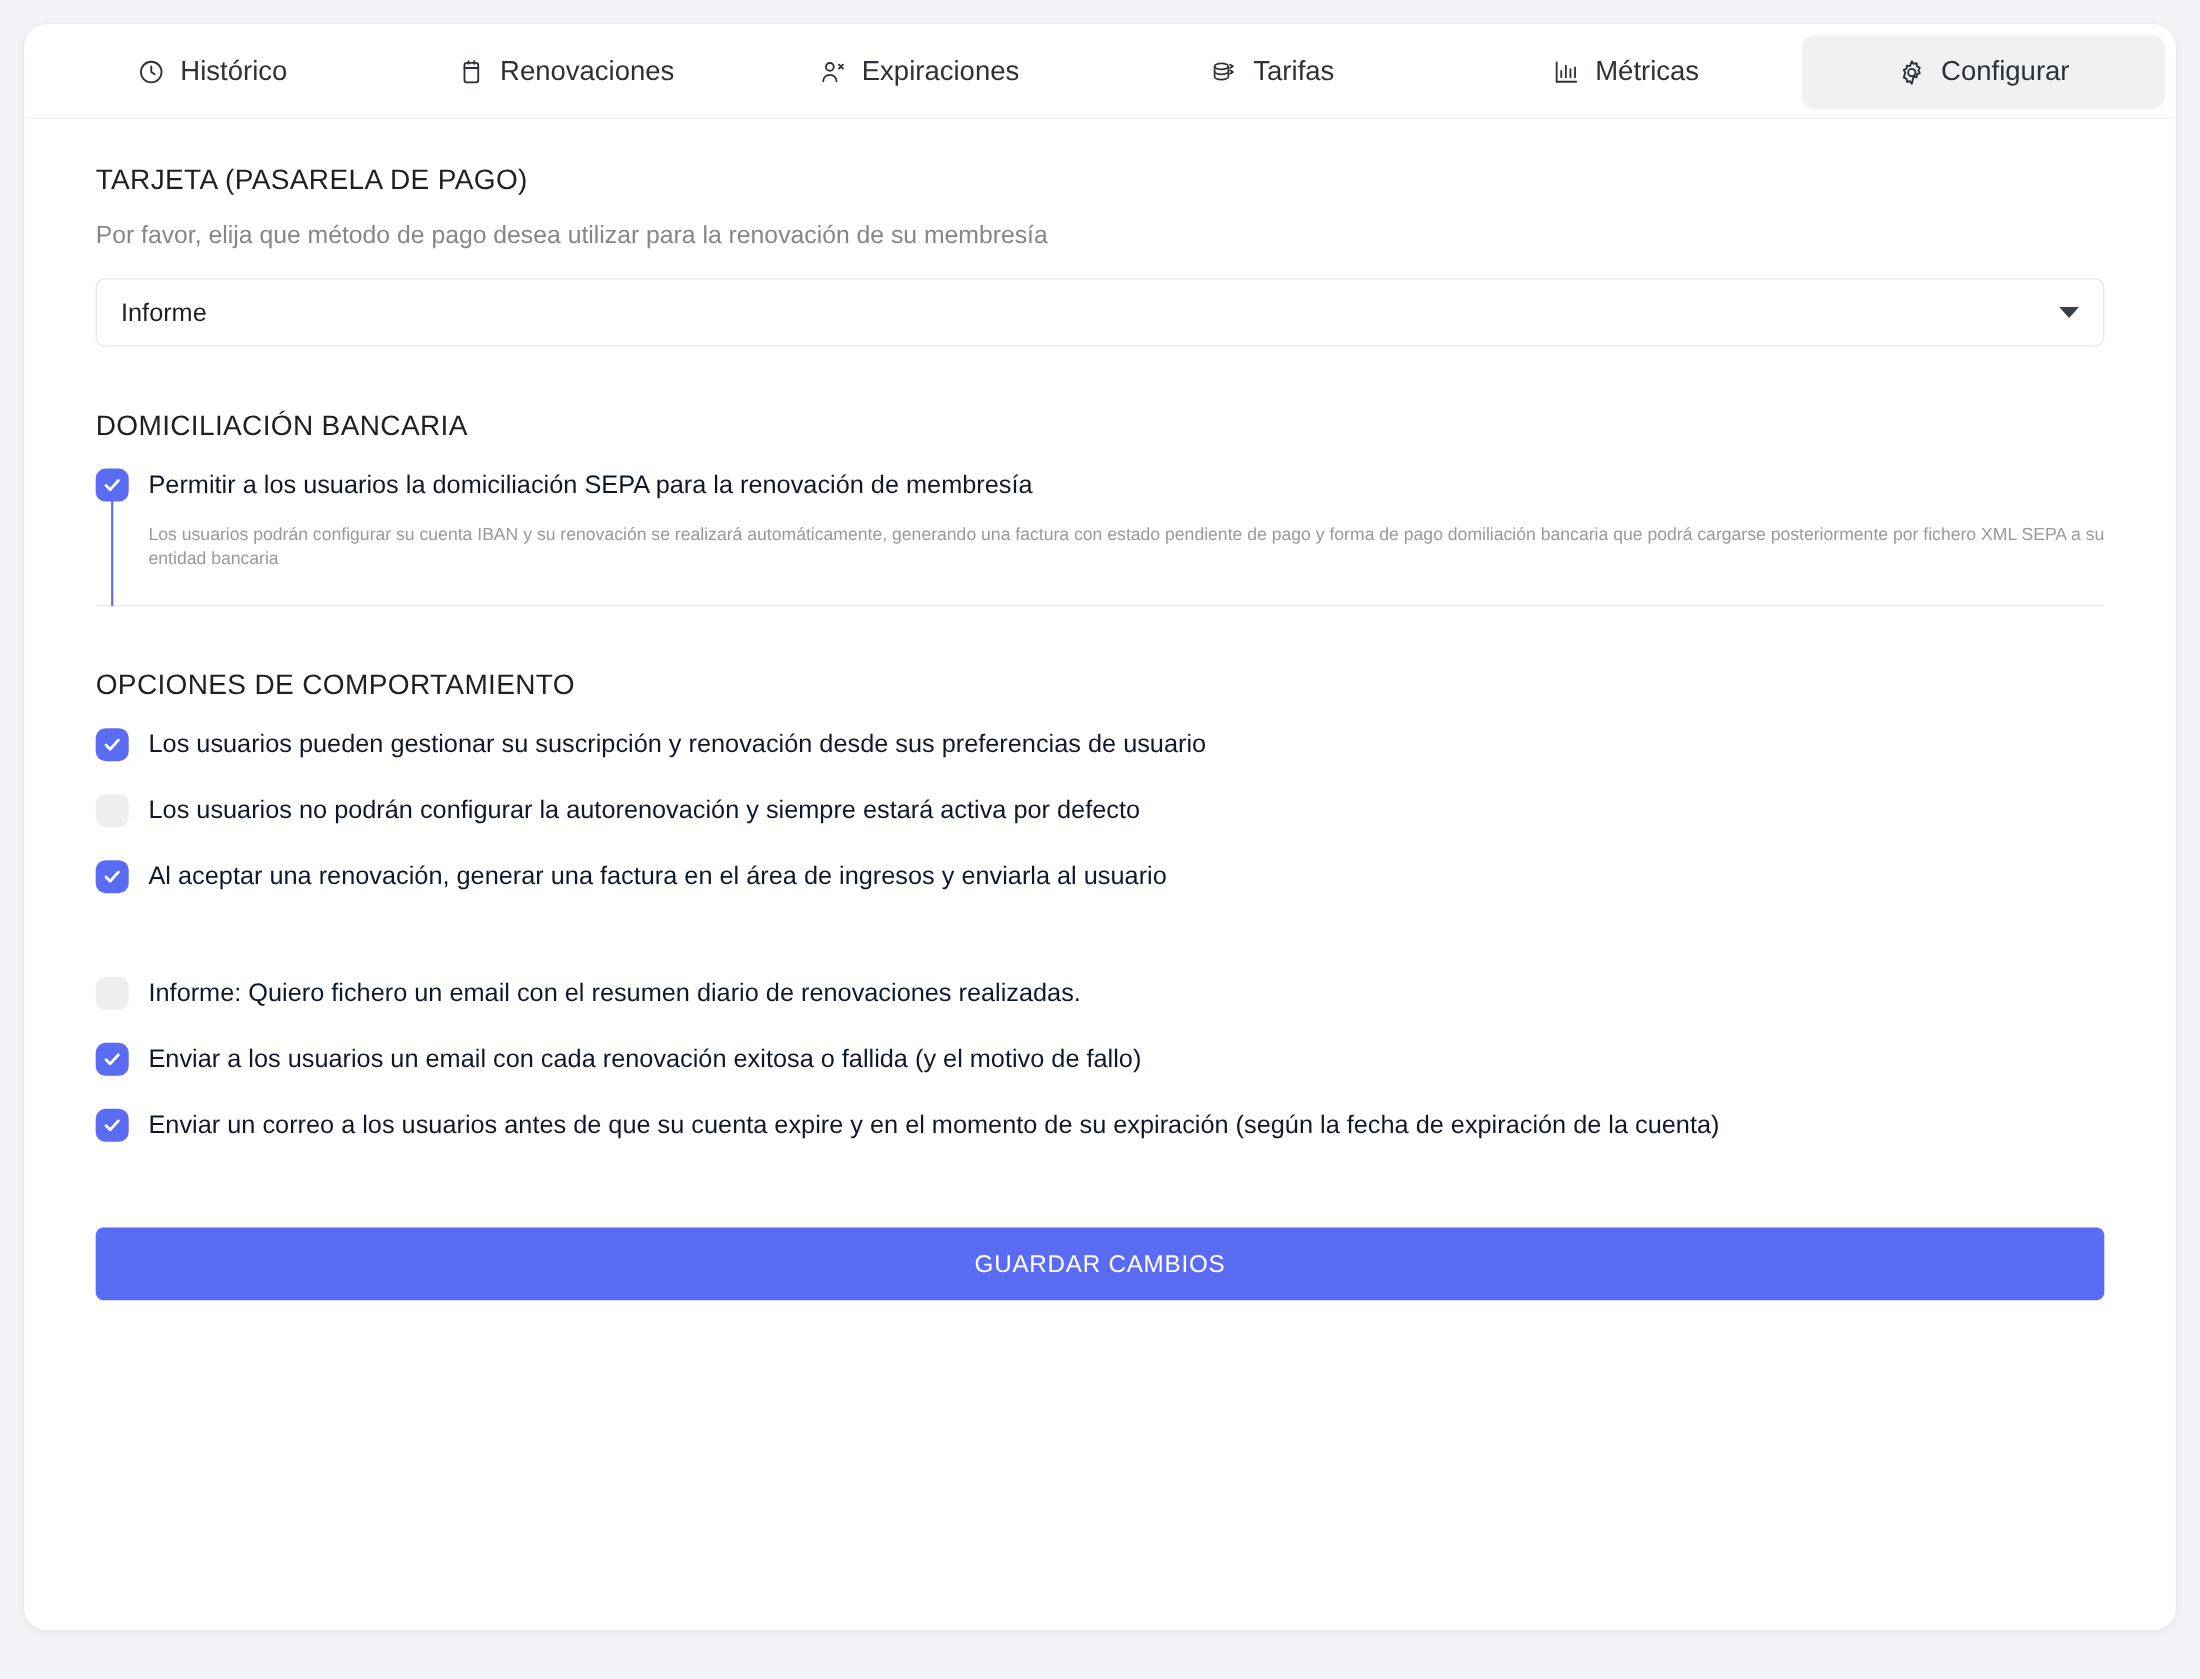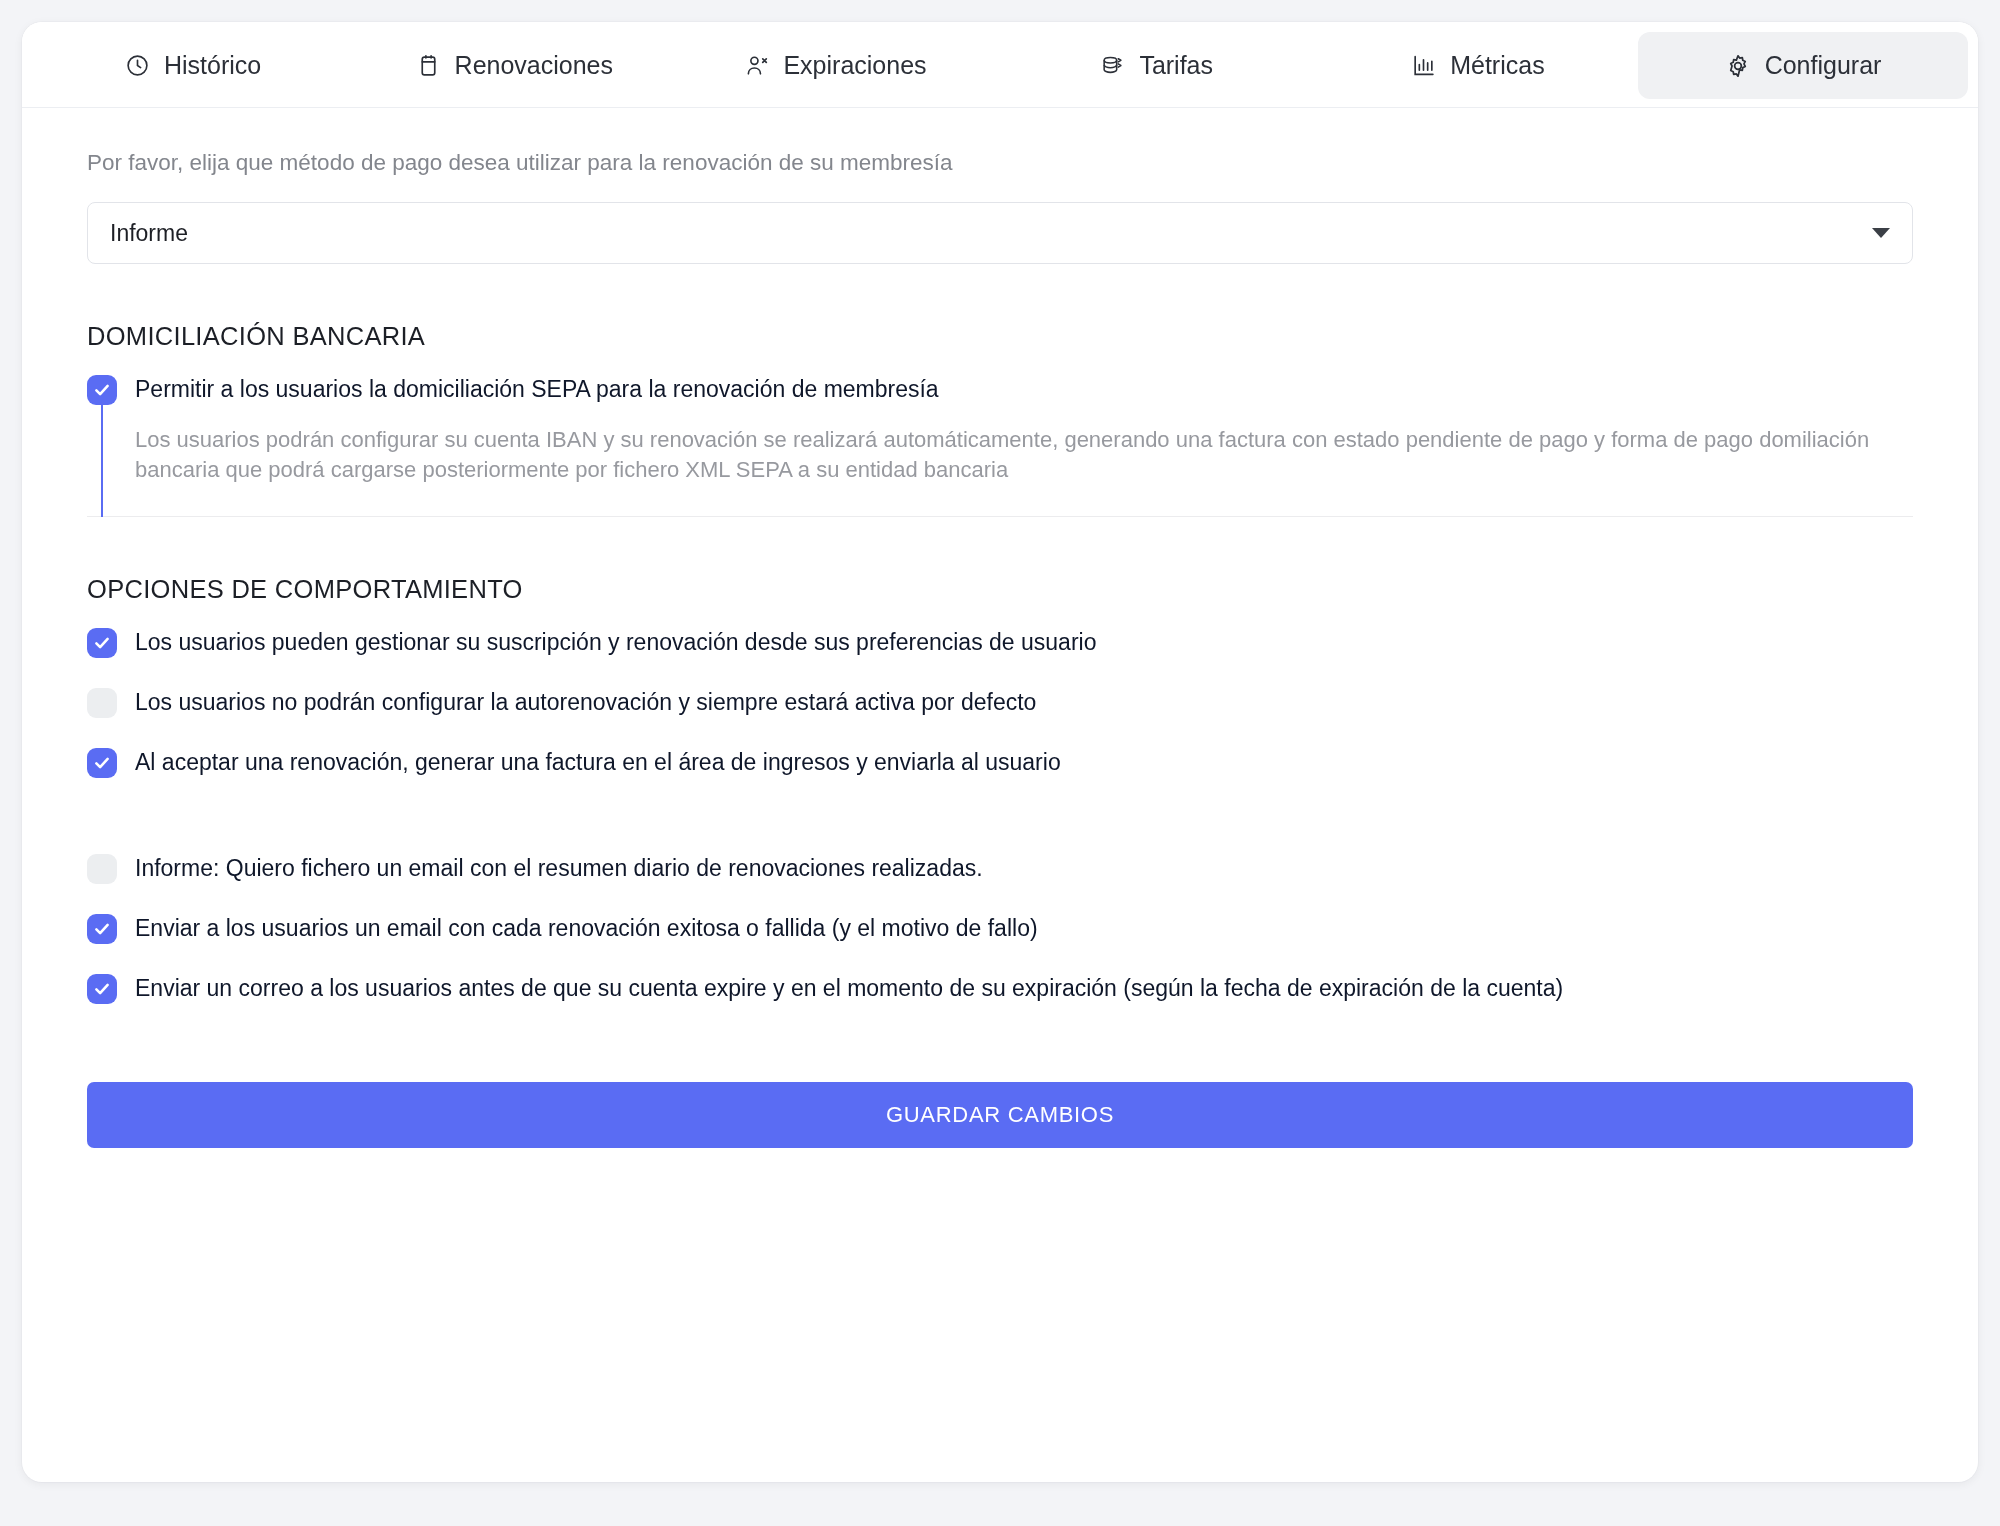--- a/index.html
+++ b/index.html
@@ -142,21 +142,21 @@
   .rail {
     position: absolute;
     left: 14px;
     top: 30px;
     bottom: 0;
     width: 2px;
     background: #5a6cf3;
   }
   .rail-desc {
     margin: 20px 0 0 48px;
-    font-size: 22px;
+    font-size: 16px;
     color: #97999f;
     line-height: 1.38;
     max-width: 1790px;
   }
   .divider {
     margin-top: 30px;
     height: 1px;
     background: #ececee;
   }
 
@@ -246,20 +246,21 @@
             </svg>
         </span>
         <span>Configurar</span>
       </div>
 
     </div>
 
     <div class="body">
 
       
+      <h2 class="section-title">TARJETA (PASARELA DE PAGO)</h2>
       <p class="section-sub">Por favor, elija que método de pago desea utilizar para la renovación de su membresía</p>
 
       <div class="select-wrap">
         <span class="select-value">Informe</span>
         <span class="select-caret"></span>
       </div>
 
       <div class="gap-lg"></div>
 
       

